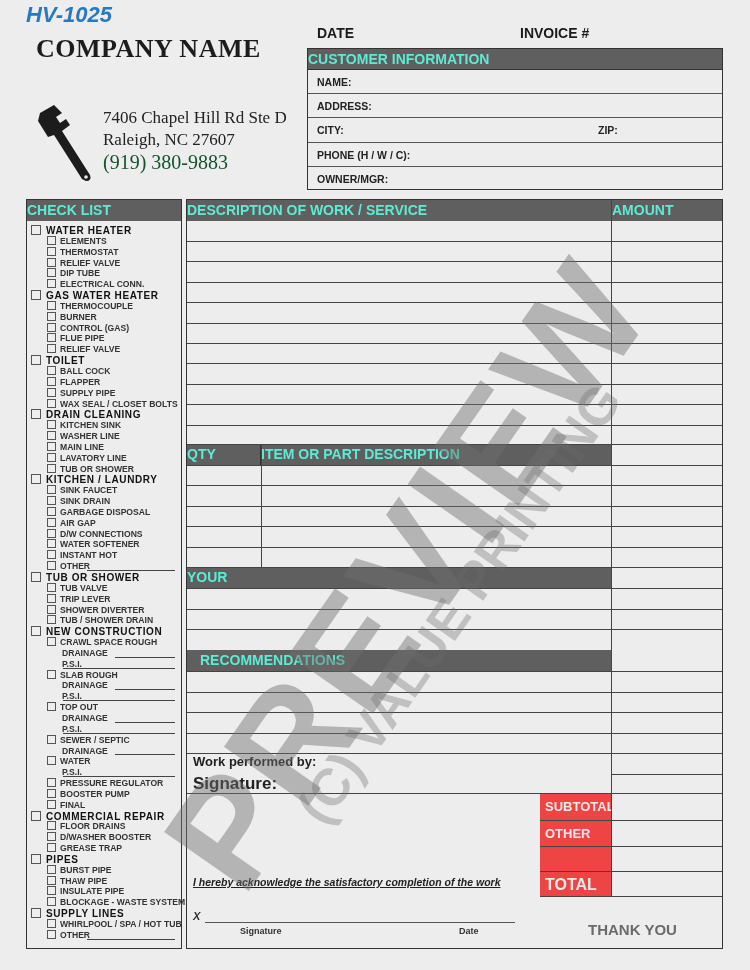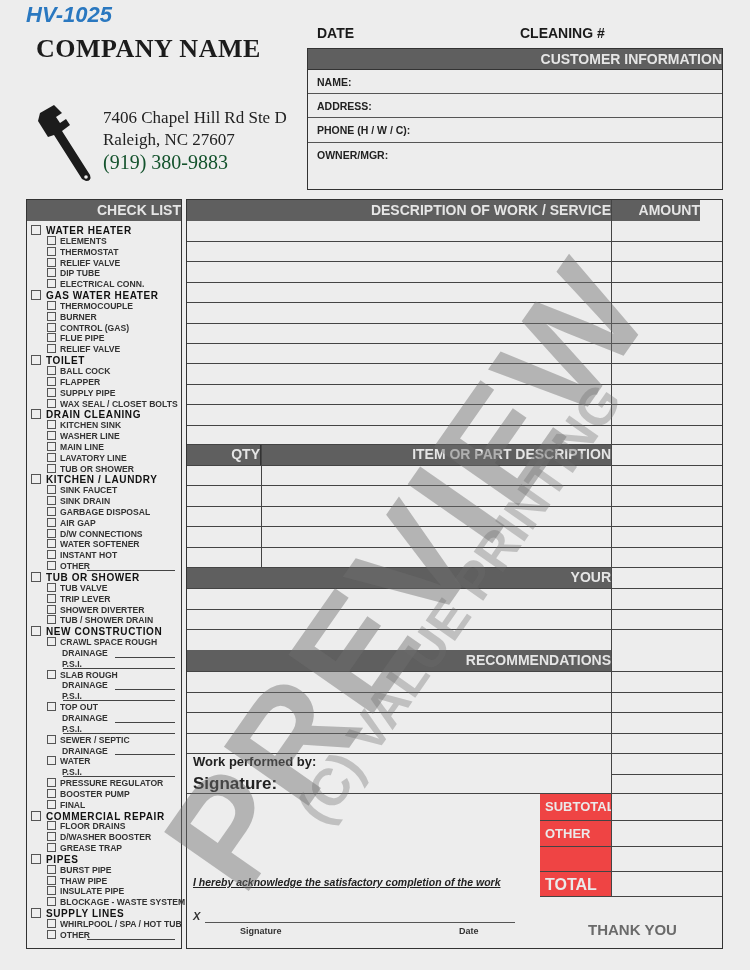--- a/index.html
+++ b/index.html
@@ -6,21 +6,21 @@
   body { width:750px; height:970px; background:#ededed; position:relative; overflow:hidden;
          font-family:"Liberation Sans", sans-serif; color:#1a1a1a; }
   .abs { position:absolute; }
   .form-code { left:26px; top:2px; font-size:22px; font-weight:bold; font-style:italic; color:#2a78c0; }
   .company { left:36px; top:33px; font-family:"Liberation Serif", serif; font-weight:bold; font-size:26px; line-height:32px; letter-spacing:0.5px; color:#1c1c1c; }
   .addr { left:103px; top:107px; font-family:"Liberation Serif", serif; font-size:17px; line-height:22px; color:#222; }
   .phone { left:103px; top:151px; font-family:"Liberation Serif", serif; font-size:20px; color:#14532d; }
   .wrench { left:34px; top:103px; width:64px; height:80px; }
   .toplabel { font-weight:bold; font-size:14px; color:#1a1a1a; }
   .cust { left:307px; top:48px; width:416px; height:142px; border:1.5px solid #333; box-sizing:border-box; }
-  .hdr { background:#5f5f5f; color:#e5e5e5; font-weight:bold; text-align:right; box-sizing:border-box; }
+  .hdr { background:#5f5f5f; color:#5eead4; font-weight:bold; text-align:left; box-sizing:border-box; }
   .cust .hdr { height:21px; line-height:21px; font-size:14px; border-bottom:1.5px solid #333; }
   .cust-row { height:24.2px; border-bottom:1.2px solid #555; box-sizing:border-box; position:relative; font-size:10.5px; font-weight:bold; padding-left:9px; line-height:24px; color:#222; }
   .cust-row:last-child { border-bottom:none; }
   .zip { position:absolute; left:290px; top:0; }
   .check { left:26px; top:199px; width:156px; height:750px; border:1.5px solid #333; box-sizing:border-box; }
   .check .hdr { height:21px; line-height:21px; font-size:14px; }
   .cl-list { padding:4px 0 0 4px; }
   .cl-item { font-size:8.6px; font-weight:bold; color:#333; height:10.85px; line-height:10.85px; white-space:nowrap; position:relative; }
   .cl-cat { font-size:10px; font-weight:900; color:#111; letter-spacing:0.6px; }
   .box { display:inline-block; width:7px; height:7px; border:1px solid #555; margin-right:4px; vertical-align:-1px; background:#eee; }
@@ -53,26 +53,27 @@
   <path d="M6 10 L20 2 L28 10 L22 14 L26 20 L32 16 L36 22 L28 28 L56 72 Q58 78 52 78 L48 76 L20 32 L14 34 L4 18 Z" fill="#1c1c1c"></path>
   <circle cx="52" cy="74" r="1.8" fill="#ededed"></circle>
 </svg>
 <div class="abs addr">
   <div>7406 Chapel Hill Rd Ste D</div>
   <div>Raleigh, NC 27607</div>
 </div>
 <div class="abs phone">(919) 380-9883</div>
 
 <div class="abs toplabel" style="left:317px;top:25px;">DATE</div>
-<div class="abs toplabel" style="left:520px;top:25px;">CLEANING #</div>
+<div class="abs toplabel" style="left:520px;top:25px;">INVOICE #</div>
 
 <div class="abs cust">
   <div class="hdr">CUSTOMER INFORMATION</div>
   <div class="cust-row"><span>NAME:</span></div>
   <div class="cust-row"><span>ADDRESS:</span></div>
+  <div class="cust-row"><span>CITY:</span><span class="zip">ZIP:</span></div>
   <div class="cust-row"><span>PHONE (H / W / C):</span></div>
   <div class="cust-row"><span>OWNER/MGR:</span></div>
 </div>
 
 <div class="abs check">
   <div class="hdr">CHECK LIST</div>
   <div class="cl-list" id="cl-list">
       <div class="cl-item cl-cat"><span class="box"></span><span>WATER HEATER</span></div>
       <div class="cl-item ind1"><span class="box"></span><span>ELEMENTS</span></div>
       <div class="cl-item ind1"><span class="box"></span><span>THERMOSTAT</span></div>
@@ -137,21 +138,21 @@
       <div class="cl-item ind1"><span class="box"></span><span>INSULATE PIPE</span></div>
       <div class="cl-item ind1"><span class="box"></span><span>BLOCKAGE - WASTE SYSTEM</span></div>
       <div class="cl-item cl-cat"><span class="box"></span><span>SUPPLY LINES</span></div>
       <div class="cl-item ind1"><span class="box"></span><span>WHIRLPOOL / SPA / HOT TUB</span></div>
       <div class="cl-item ind1 line-after fill-m"><span class="box"></span><span>OTHER</span></div>
     </div>
 </div>
 
 <div class="abs main" id="main">
   <div class="mhdr hdr" style="width:424px;top:0;">DESCRIPTION OF WORK / SERVICE</div>
-  <div class="mhdr hdr" style="left:424px;width:89px;top:0;border-left:1.2px solid #333;">AMOUNT</div>
+  <div class="mhdr hdr" style="left:424px;width:111px;top:0;border-left:1.2px solid #333;">AMOUNT</div>
 
   <div class="mhdr hdr" style="width:74px;top:244px;border-right:1.2px solid #333;">QTY</div>
   <div class="mhdr hdr" style="left:74px;width:350px;top:244px;">ITEM OR PART DESCRIPTION</div>
 
   <div class="mhdr hdr" style="width:424px;top:367px;">YOUR</div>
   <div class="mhdr hdr" style="width:424px;top:450px;padding-left:13px;">RECOMMENDATIONS</div>
 
   <div class="lab" style="left:6px;top:554px;">Work performed by:</div>
   <div class="lab" style="left:6px;top:574px;font-size:17px;">Signature:</div>
 

